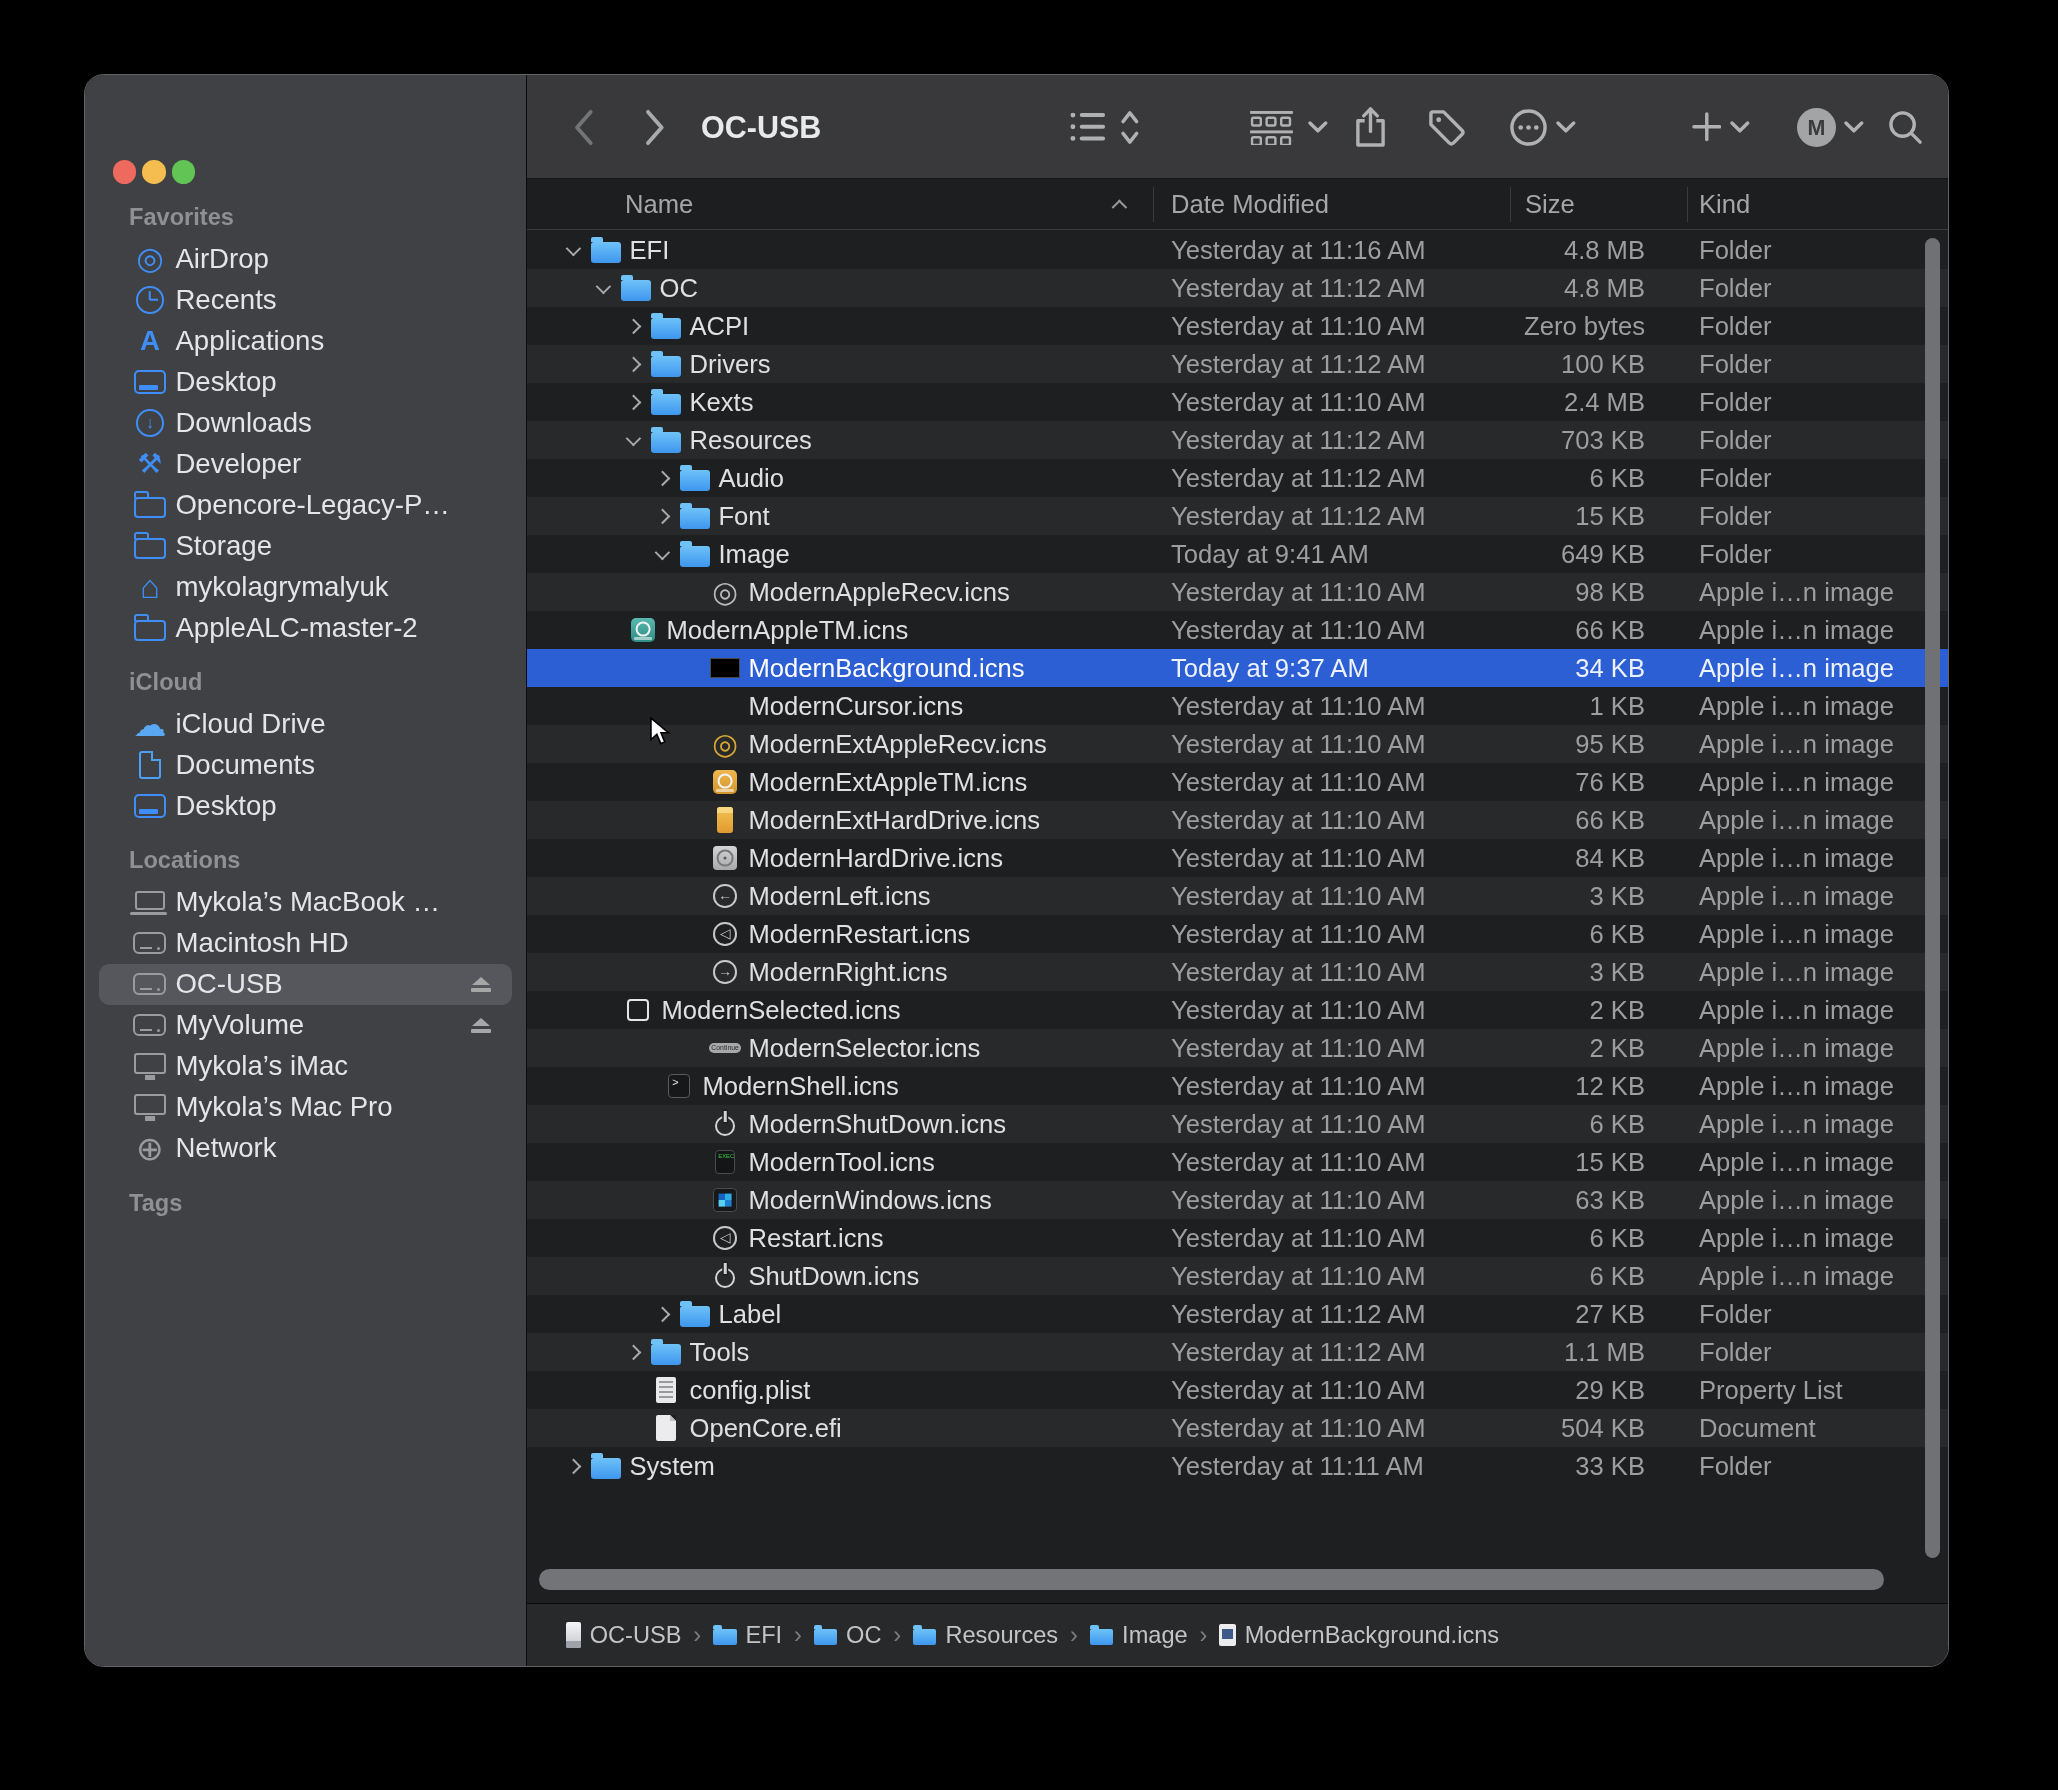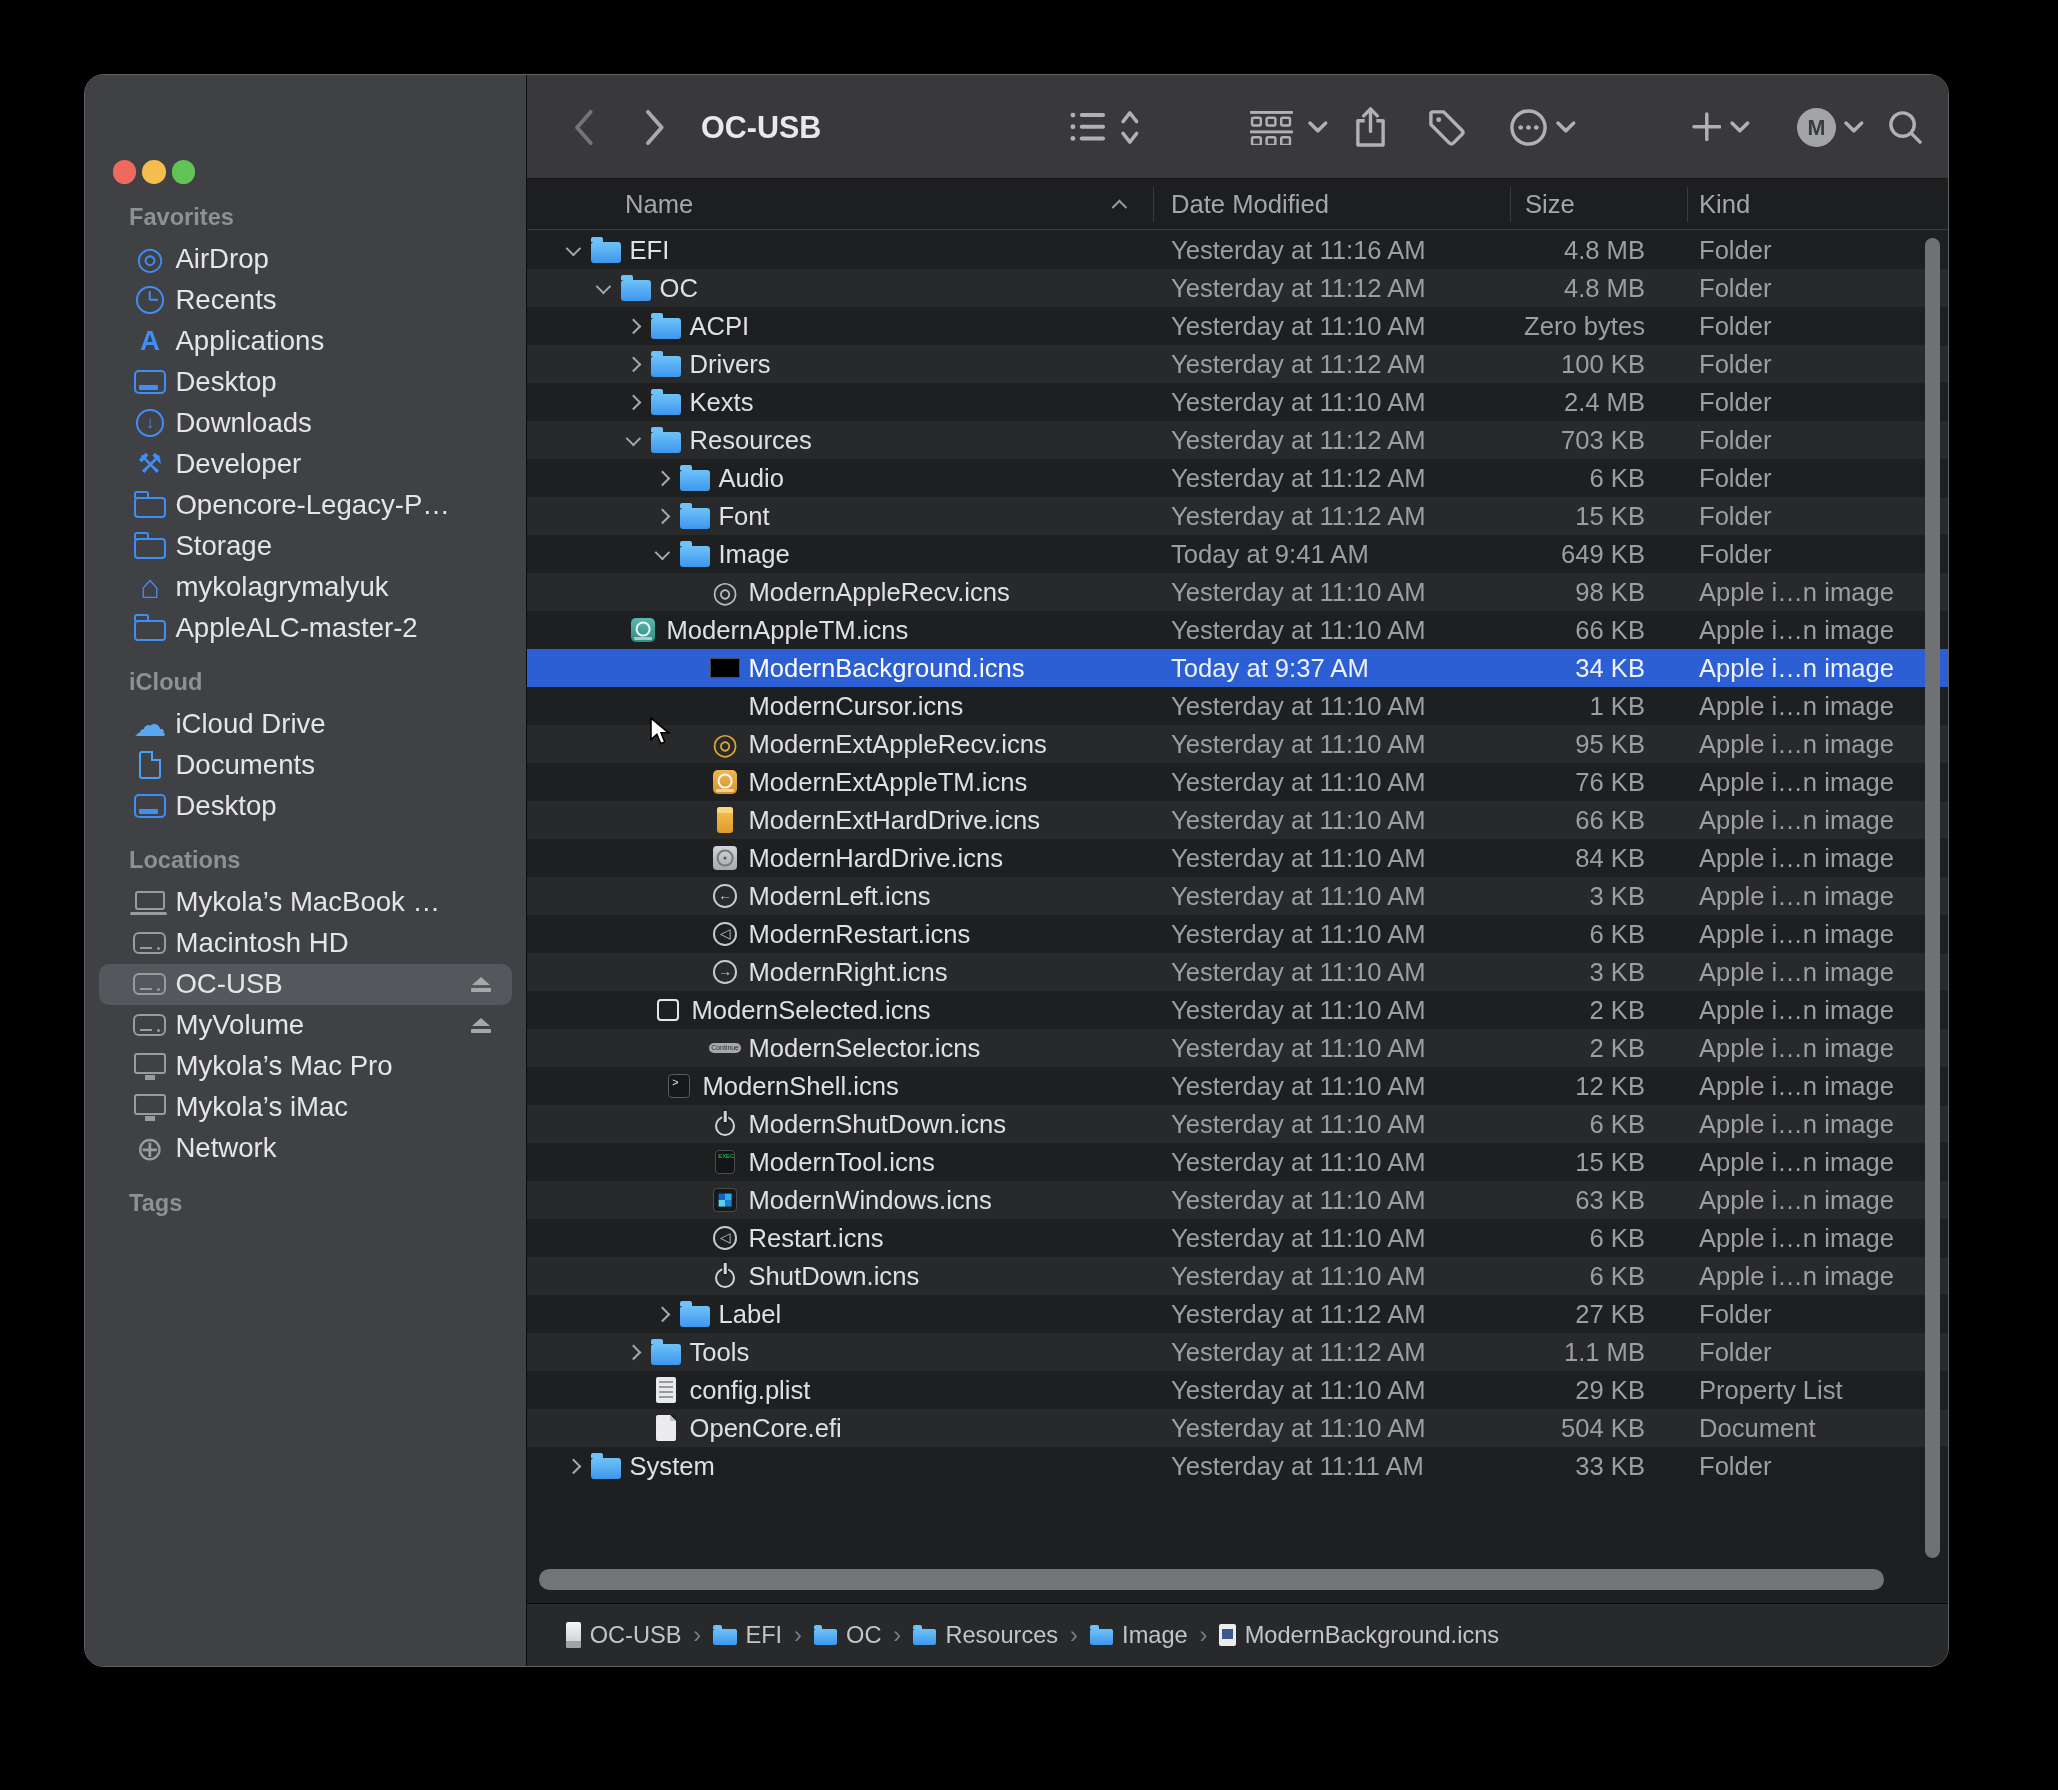--- a/index.html
+++ b/index.html
@@ -266,27 +266,27 @@
               <span class="slabel">MyVolume</span>
               <span class="eject">
                 <span class="ej-tri"></span>
                 <span class="ej-bar"></span>
               </span>
             </div>
             <div class="side-item">
               <span class="sicon">
                 <span class="g-display"></span>
               </span>
+              <span class="slabel">Mykola’s iMac</span>
+            </div>
+            <div class="side-item">
+              <span class="sicon">
+                <span class="g-display"></span>
+              </span>
               <span class="slabel">Mykola’s Mac Pro</span>
-            </div>
-            <div class="side-item">
-              <span class="sicon">
-                <span class="g-display"></span>
-              </span>
-              <span class="slabel">Mykola’s iMac</span>
             </div>
             <div class="side-item">
               <span class="sicon">
                 <span class="g-globe">⊕</span>
               </span>
               <span class="slabel">Network</span>
             </div>
           </div>
           <div class="side-section">
             <div class="side-header">Tags</div>
@@ -677,21 +677,21 @@
               <span class="ico-slot">
                 <span class="f-circ">→</span>
               </span>
               <span class="fname">ModernRight.icns</span>
             </span>
             <span class="dcell">Yesterday at 11:10 AM</span>
             <span class="scell">3 KB</span>
             <span class="kcell">Apple i…n image</span>
           </div>
           <div class="frow">
-            <span class="ncell" style="padding-left: 96px; text-align: center;">
+            <span class="ncell" style="padding-left: 66px; text-align: center;">
               <span class="chev-slot"></span>
               <span class="ico-slot">
                 <span class="f-sq"></span>
               </span>
               <span class="fname">ModernSelected.icns</span>
             </span>
             <span class="dcell">Yesterday at 11:10 AM</span>
             <span class="scell">2 KB</span>
             <span class="kcell">Apple i…n image</span>
           </div>

